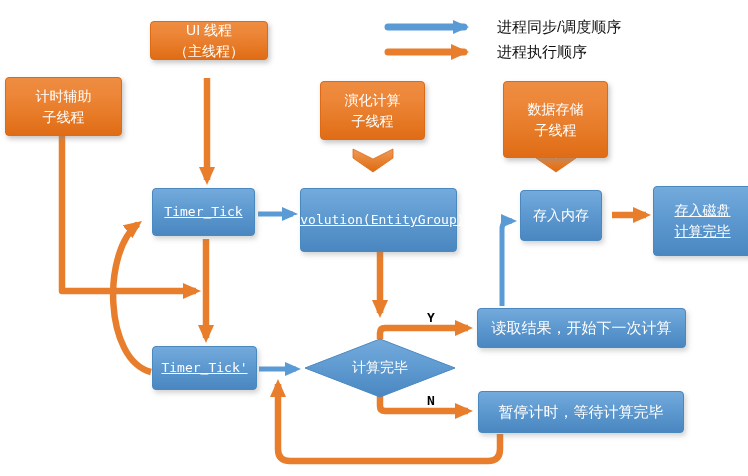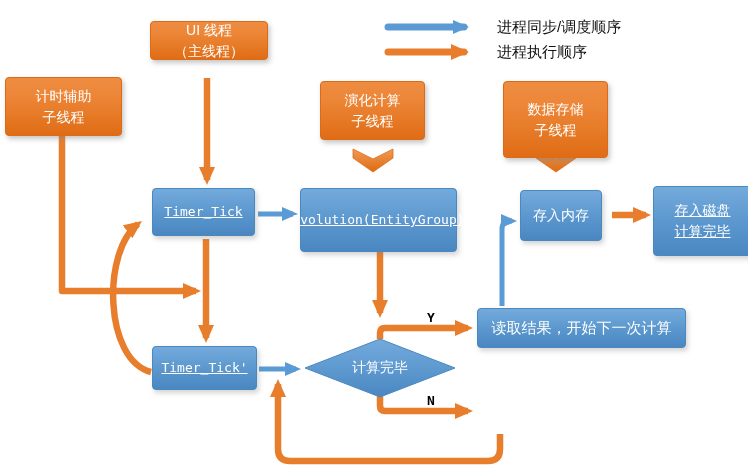--- a/index.html
+++ b/index.html
@@ -113,20 +113,23 @@
   <div class="node bnode" style="left:520px;top:182px;width:82px;height:51px;">
     <span>存入内存</span>
   </div>
   <div class="node bnode" style="left:653px;top:178px;width:99px;height:70px;text-decoration:underline;">
     <span>存入磁盘</span>
     <span>计算完毕</span>
   </div>
   <div class="node bnode" style="left:477px;top:300px;width:209px;height:40px;font-size:15px;">
     <span>读取结果，开始下一次计算</span>
   </div>
+  <div class="node bnode" style="left:478px;top:383px;width:206px;height:42px;font-size:15px;">
+    <span>暂停计时，等待计算完毕</span>
+  </div>
   <div class="node bnode mono" style="left:152px;top:338px;width:105px;height:44px;">
     <span>Timer_Tick'</span>
   </div>
 
   <div class="lbl diamond-label" style="left:320px;top:351px;">计算完毕</div>
 
   <div class="lbl branch-label" style="left:427px;top:302px;">Y</div>
   <div class="lbl branch-label" style="left:427px;top:385px;">N</div>
 
 </div>

